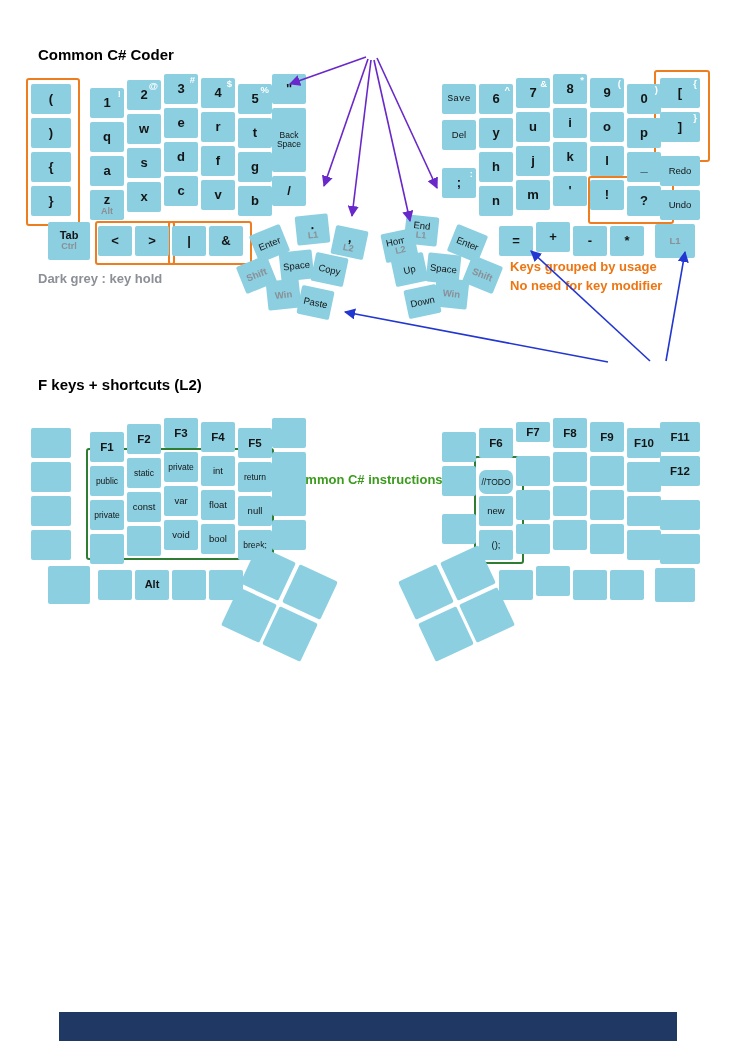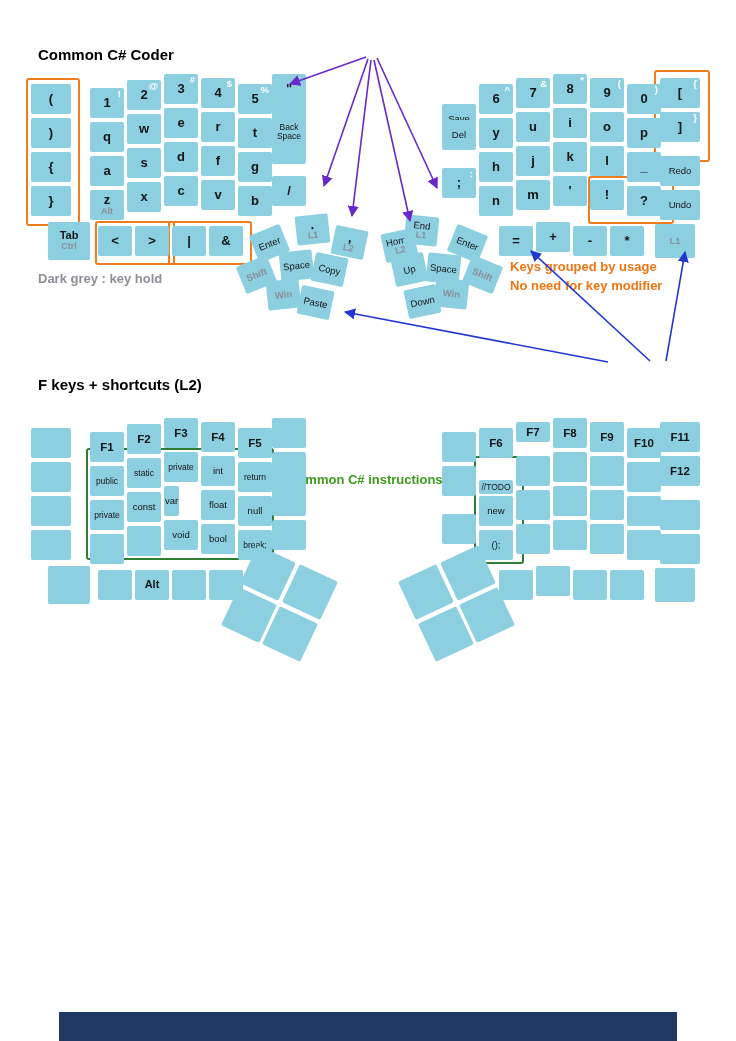--- a/index.html
+++ b/index.html
@@ -127,21 +127,21 @@
       </div>
       <div class="key" style="left: 238px; top: 152px; width: 34px; height: 30px;">
         <div class="klabel sym">g</div>
       </div>
       <div class="key" style="left: 238px; top: 186px; width: 34px; height: 30px;">
         <div class="klabel sym">b</div>
       </div>
       <div class="key" style="left: 272px; top: 74px; width: 34px; height: 30px;">
         <div class="klabel sym">"</div>
       </div>
-      <div class="key" style="left: 272px; top: 100px; width: 34px; height: 64px;">
+      <div class="key" style="left: 272px; top: 108px; width: 34px; height: 64px;">
         <div class="klabel word tiny">Back Space</div>
       </div>
       <div class="key" style="left: 272px; top: 176px; width: 34px; height: 30px;">
         <div class="klabel sym">/</div>
       </div>
       <div class="key" style="left: 48px; top: 222px; width: 42px; height: 38px;">
         <div class="klabel tabkey">Tab</div>
         <div class="khold">Ctrl</div>
       </div>
       <div class="key" style="left: 98px; top: 226px; width: 34px; height: 30px;">
@@ -149,21 +149,21 @@
       </div>
       <div class="key" style="left: 135px; top: 226px; width: 34px; height: 30px;">
         <div class="klabel sym">&gt;</div>
       </div>
       <div class="key" style="left: 172px; top: 226px; width: 34px; height: 30px;">
         <div class="klabel sym">|</div>
       </div>
       <div class="key" style="left: 209px; top: 226px; width: 34px; height: 30px;">
         <div class="klabel sym">&amp;</div>
       </div>
-      <div class="key" style="left: 442px; top: 104px; width: 34px; height: 30px;">
+      <div class="key" style="left: 442px; top: 84px; width: 34px; height: 30px; font-family: Liberation Mono, monospace;">
         <div class="klabel word">Save</div>
       </div>
       <div class="key" style="left: 442px; top: 120px; width: 34px; height: 30px;">
         <div class="klabel word">Del</div>
       </div>
       <div class="key" style="left: 442px; top: 168px; width: 34px; height: 30px;">
         <div class="klabel sym">;</div>
         <div class="ksup">:</div>
       </div>
       <div class="key" style="left: 479px; top: 84px; width: 34px; height: 30px;">
@@ -335,21 +335,21 @@
       <div class="key" style="left: 127px; top: 492px; width: 34px; height: 30px;">
         <div class="klabel word">const</div>
       </div>
       <div class="key" style="left: 127px; top: 526px; width: 34px; height: 30px;"></div>
       <div class="key" style="left: 164px; top: 418px; width: 34px; height: 30px;">
         <div class="klabel fkey">F3</div>
       </div>
       <div class="key" style="left: 164px; top: 452px; width: 34px; height: 30px;">
         <div class="klabel word tiny">private</div>
       </div>
-      <div class="key" style="left: 164px; top: 486px; width: 15px; height: 30px;">
+      <div class="key" style="left: 164px; top: 486px; width: 34px; height: 30px;">
         <div class="klabel word">var</div>
       </div>
       <div class="key" style="left: 164px; top: 520px; width: 34px; height: 30px;">
         <div class="klabel word">void</div>
       </div>
       <div class="key" style="left: 201px; top: 422px; width: 34px; height: 30px;">
         <div class="klabel fkey">F4</div>
       </div>
       <div class="key" style="left: 201px; top: 456px; width: 34px; height: 30px;">
         <div class="klabel word">int</div>
@@ -381,21 +381,21 @@
         <div class="klabel tabkey">Alt</div>
       </div>
       <div class="key" style="left: 172px; top: 570px; width: 34px; height: 30px;"></div>
       <div class="key" style="left: 209px; top: 570px; width: 34px; height: 30px;"></div>
       <div class="key" style="left: 442px; top: 432px; width: 34px; height: 30px;"></div>
       <div class="key" style="left: 442px; top: 466px; width: 34px; height: 30px;"></div>
       <div class="key" style="left: 442px; top: 514px; width: 34px; height: 30px;"></div>
       <div class="key" style="left: 479px; top: 428px; width: 34px; height: 30px;">
         <div class="klabel fkey">F6</div>
       </div>
-      <div class="key" style="left: 479px; top: 480px; width: 34px; height: 14px;">
+      <div class="key" style="left: 479px; top: 470px; width: 34px; height: 24px; border-radius: 7px;">
         <div class="klabel word tiny">//TODO</div>
       </div>
       <div class="key" style="left: 479px; top: 496px; width: 34px; height: 30px;">
         <div class="klabel word">new</div>
       </div>
       <div class="key" style="left: 479px; top: 530px; width: 34px; height: 30px;">
         <div class="klabel word">();</div>
       </div>
       <div class="key" style="left: 516px; top: 422px; width: 34px; height: 20px;">
         <div class="klabel fkey">F7</div>

